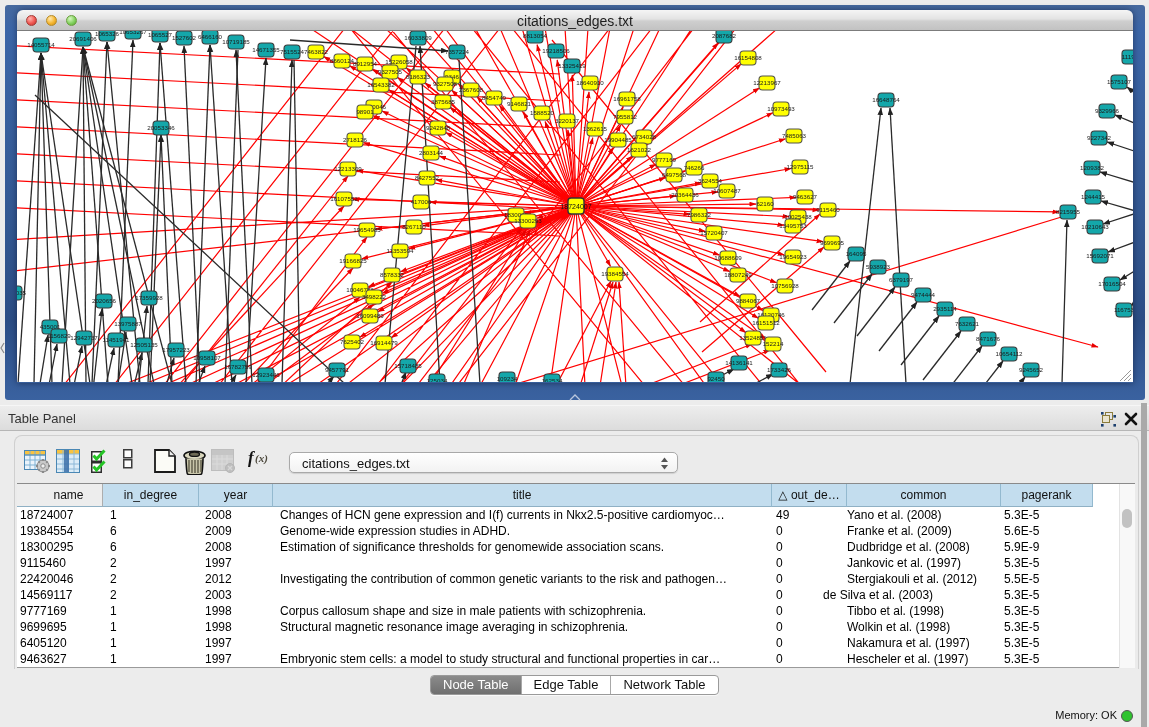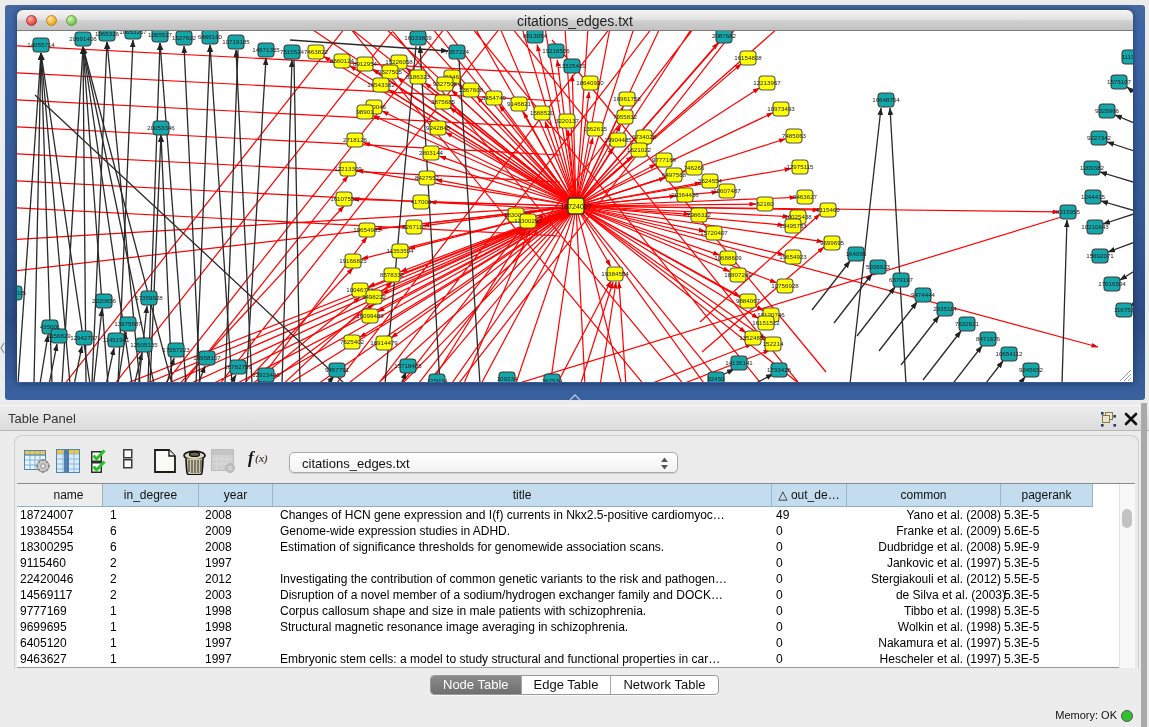--- a/index.html
+++ b/index.html
@@ -10,21 +10,21 @@
 .tl{position:absolute;top:5px;width:11px;height:11px;border-radius:50%;}
 #canvas{position:absolute;left:0;top:21px;width:1116px;height:351px;background:#fff}
 #tpbar{position:absolute;left:0;top:405px;width:1149px;height:26px;background:linear-gradient(180deg,#ededed,#dcdcdc);border-top:1px solid #f6f6f6;border-bottom:1px solid #b6b6b6}
 #tpbar .t{position:absolute;left:8px;top:5px;font-size:13px;color:#333}
 #panel{position:absolute;left:14px;top:435px;width:1125px;height:234px;background:#ebebeb;border:1px solid #cfcfcf;border-bottom:none;border-radius:8px 8px 0 0}
 #thead{position:absolute;left:17px;top:484px;width:1118px;height:23px;font-size:12px;color:#111;background:#fff}
 #thead .h{position:absolute;top:0;text-align:center;border-right:1px solid #93b9cf;height:23px;line-height:22px;background:#c3ddee;border-bottom:1px solid #8fb0c4;box-sizing:border-box}
 #tbody{position:absolute;left:17px;top:507px;width:1118px;height:161px;background:#fff;border-bottom:1px solid #9a9a9a}
 .trow{position:absolute;left:0px;width:1119px;height:16px;font-size:12px;color:#000}
 .trow span{position:absolute;top:1px;white-space:nowrap}
-.trow .ctr{text-align:right}
+.trow .ctr{text-align:left}
 #scroll{position:absolute;left:1119px;top:484px;width:16px;height:184px;background:#f8f8f8;border-left:1px solid #e3e3e3}
 #thumb{position:absolute;left:1122px;top:509px;width:10px;height:19px;border-radius:5px;background:#c2c2c2}
 #tabs{position:absolute;left:430px;top:675px;height:20px;border:1px solid #9a9a9a;border-radius:4px;background:#fff;font-size:13px;color:#111;box-shadow:0 1px 0 rgba(255,255,255,.7)}
 #tabs span{display:inline-block;height:18px;line-height:18px;padding:0 12px;border-right:1px solid #a8a8a8;vertical-align:top}
 #tabs .sel{background:linear-gradient(180deg,#8b8b8b,#6f6f6f);color:#fff;border-radius:3px 0 0 3px}
 #tabs .last{border-right:none}
 #mem{position:absolute;right:32px;top:709px;font-size:11px;color:#111}
 #memdot{position:absolute;left:1121px;top:710px;width:12px;height:12px;border-radius:50%;background:#2fc32f;border:1px solid #555}
 #rstrip{position:absolute;left:1141px;top:403px;width:6px;height:324px;background:#a9a9a9}
 .icon{position:absolute;top:449px}
@@ -874,23 +874,22 @@
     <span style="left:205px">2012</span>
     <span style="left:280px">Investigating the contribution of common genetic variants to the risk and pathogen…</span>
     <span style="left:776px">0</span>
     <span class="ctr" style="left:847px;width:154px">Stergiakouli et al. (2012)</span>
     <span style="left:1004px">5.5E-5</span>
   </div>
 <div class="trow" style="top:587px">
     <span style="left:20px">14569117</span>
     <span style="left:110px">2</span>
     <span style="left:205px">2003</span>
-    <span style="left:280px">Disruption of a novel member of a sodium/hydrogen exchanger family and DOCK…</span>
     <span style="left:776px">0</span>
-    <span class="ctr" style="left:852px;width:154px">de Silva et al. (2003)</span>
+    <span class="ctr" style="left:823px;width:154px">de Silva et al. (2003)</span>
     <span style="left:1004px">5.3E-5</span>
   </div>
 <div class="trow" style="top:603px">
     <span style="left:20px">9777169</span>
     <span style="left:110px">1</span>
     <span style="left:205px">1998</span>
     <span style="left:280px">Corpus callosum shape and size in male patients with schizophrenia.</span>
     <span style="left:776px">0</span>
     <span class="ctr" style="left:847px;width:154px">Tibbo et al. (1998)</span>
     <span style="left:1004px">5.3E-5</span>

